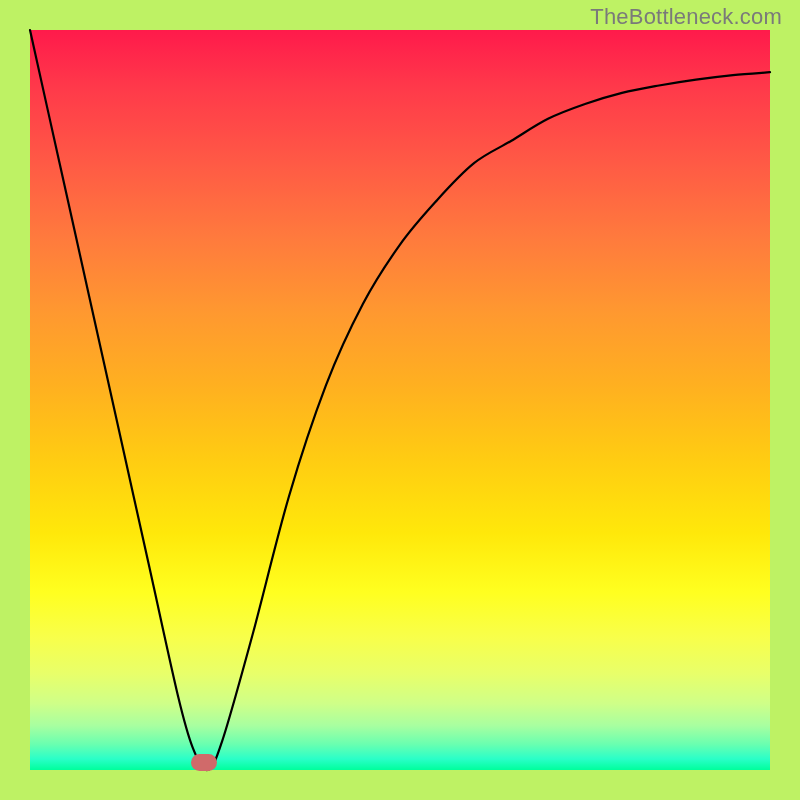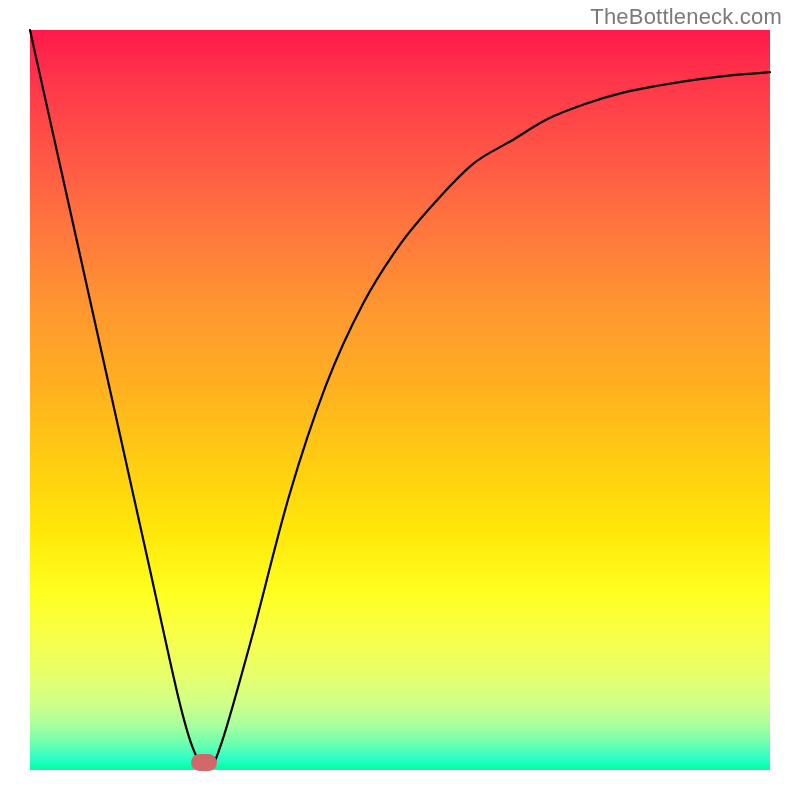--- a/index.html
+++ b/index.html
@@ -8,21 +8,21 @@
     width: 800px;
     height: 800px;
     overflow: hidden;
     background: #000;
     font-family: Arial, Helvetica, sans-serif;
   }
   .frame {
     position: relative;
     width: 800px;
     height: 800px;
-    background: #ffffff;
+    background: #bef264;
   }
   .plot {
     position: absolute;
     left: 30px;
     top: 30px;
     width: 740px;
     height: 740px;
     
     background: linear-gradient(
       to bottom,

